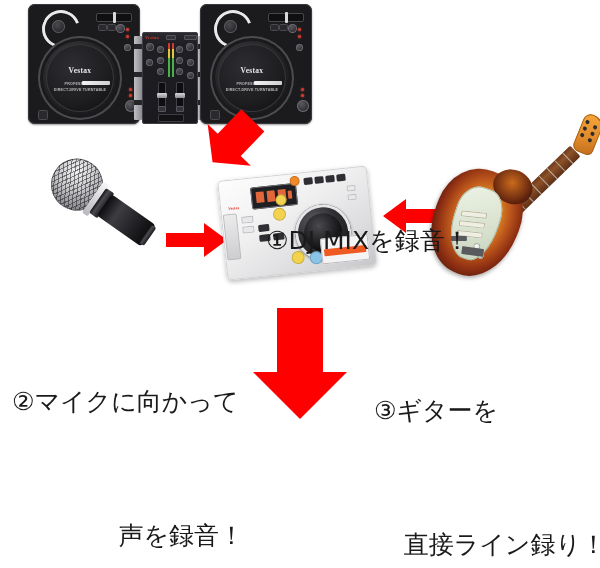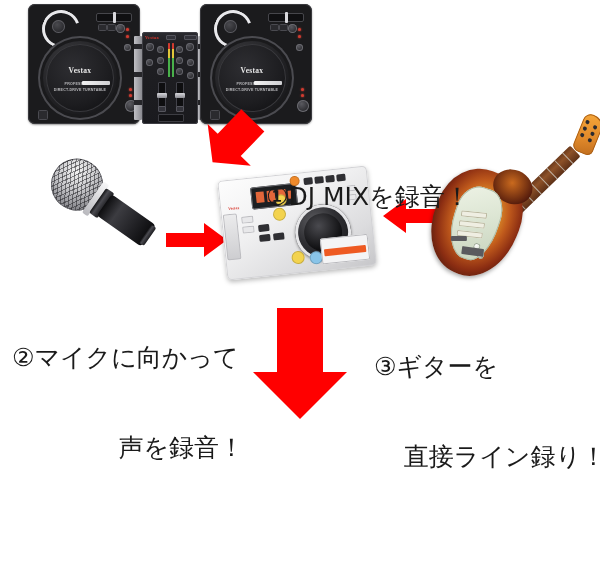--- a/index.html
+++ b/index.html
@@ -22,21 +22,21 @@
 
   
   .label {
     color: #1a1a1a;
     font-size: 25px;
     line-height: 30px;
     letter-spacing: 0px;
     white-space: pre;
     font-family: "DejaVu Sans", "Liberation Sans", sans-serif;
   }
-  .label .ln { display: block; }
+  .label .ln { display: block; margin-top: 44px; }
 
   
   .tt {
     background: #1b1b1d;
     border-radius: 7px;
     box-shadow: inset 0 0 0 1px #3a3a3e, 0 1px 2px rgba(0,0,0,.4);
   }
   .tt-platter {
     position: absolute;
     border-radius: 50%;

